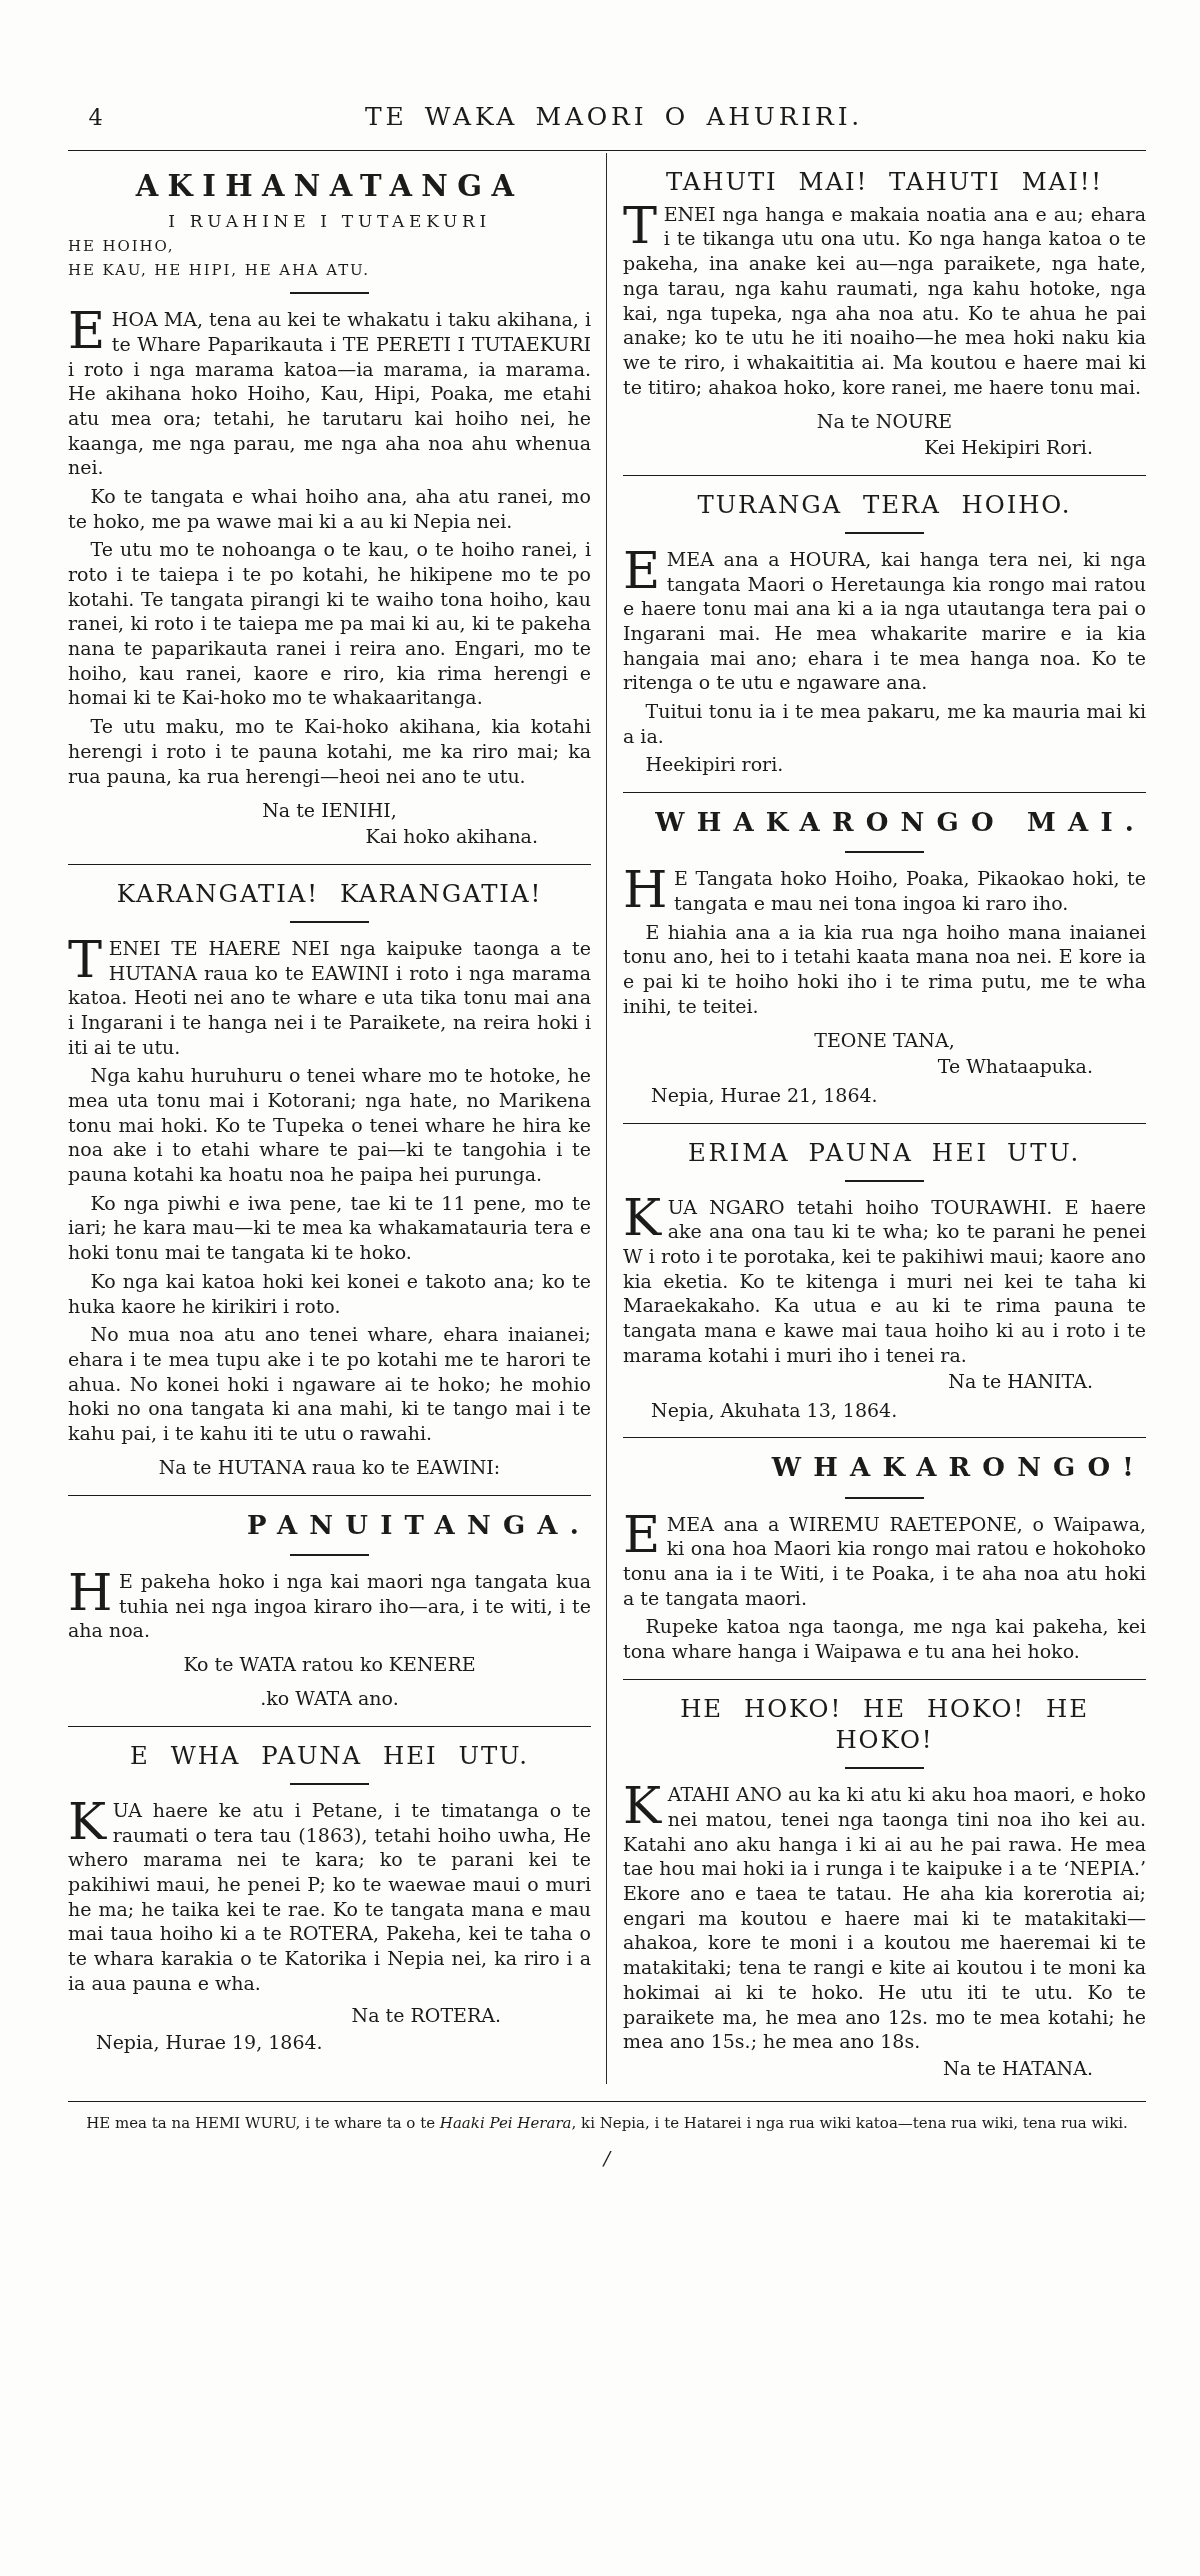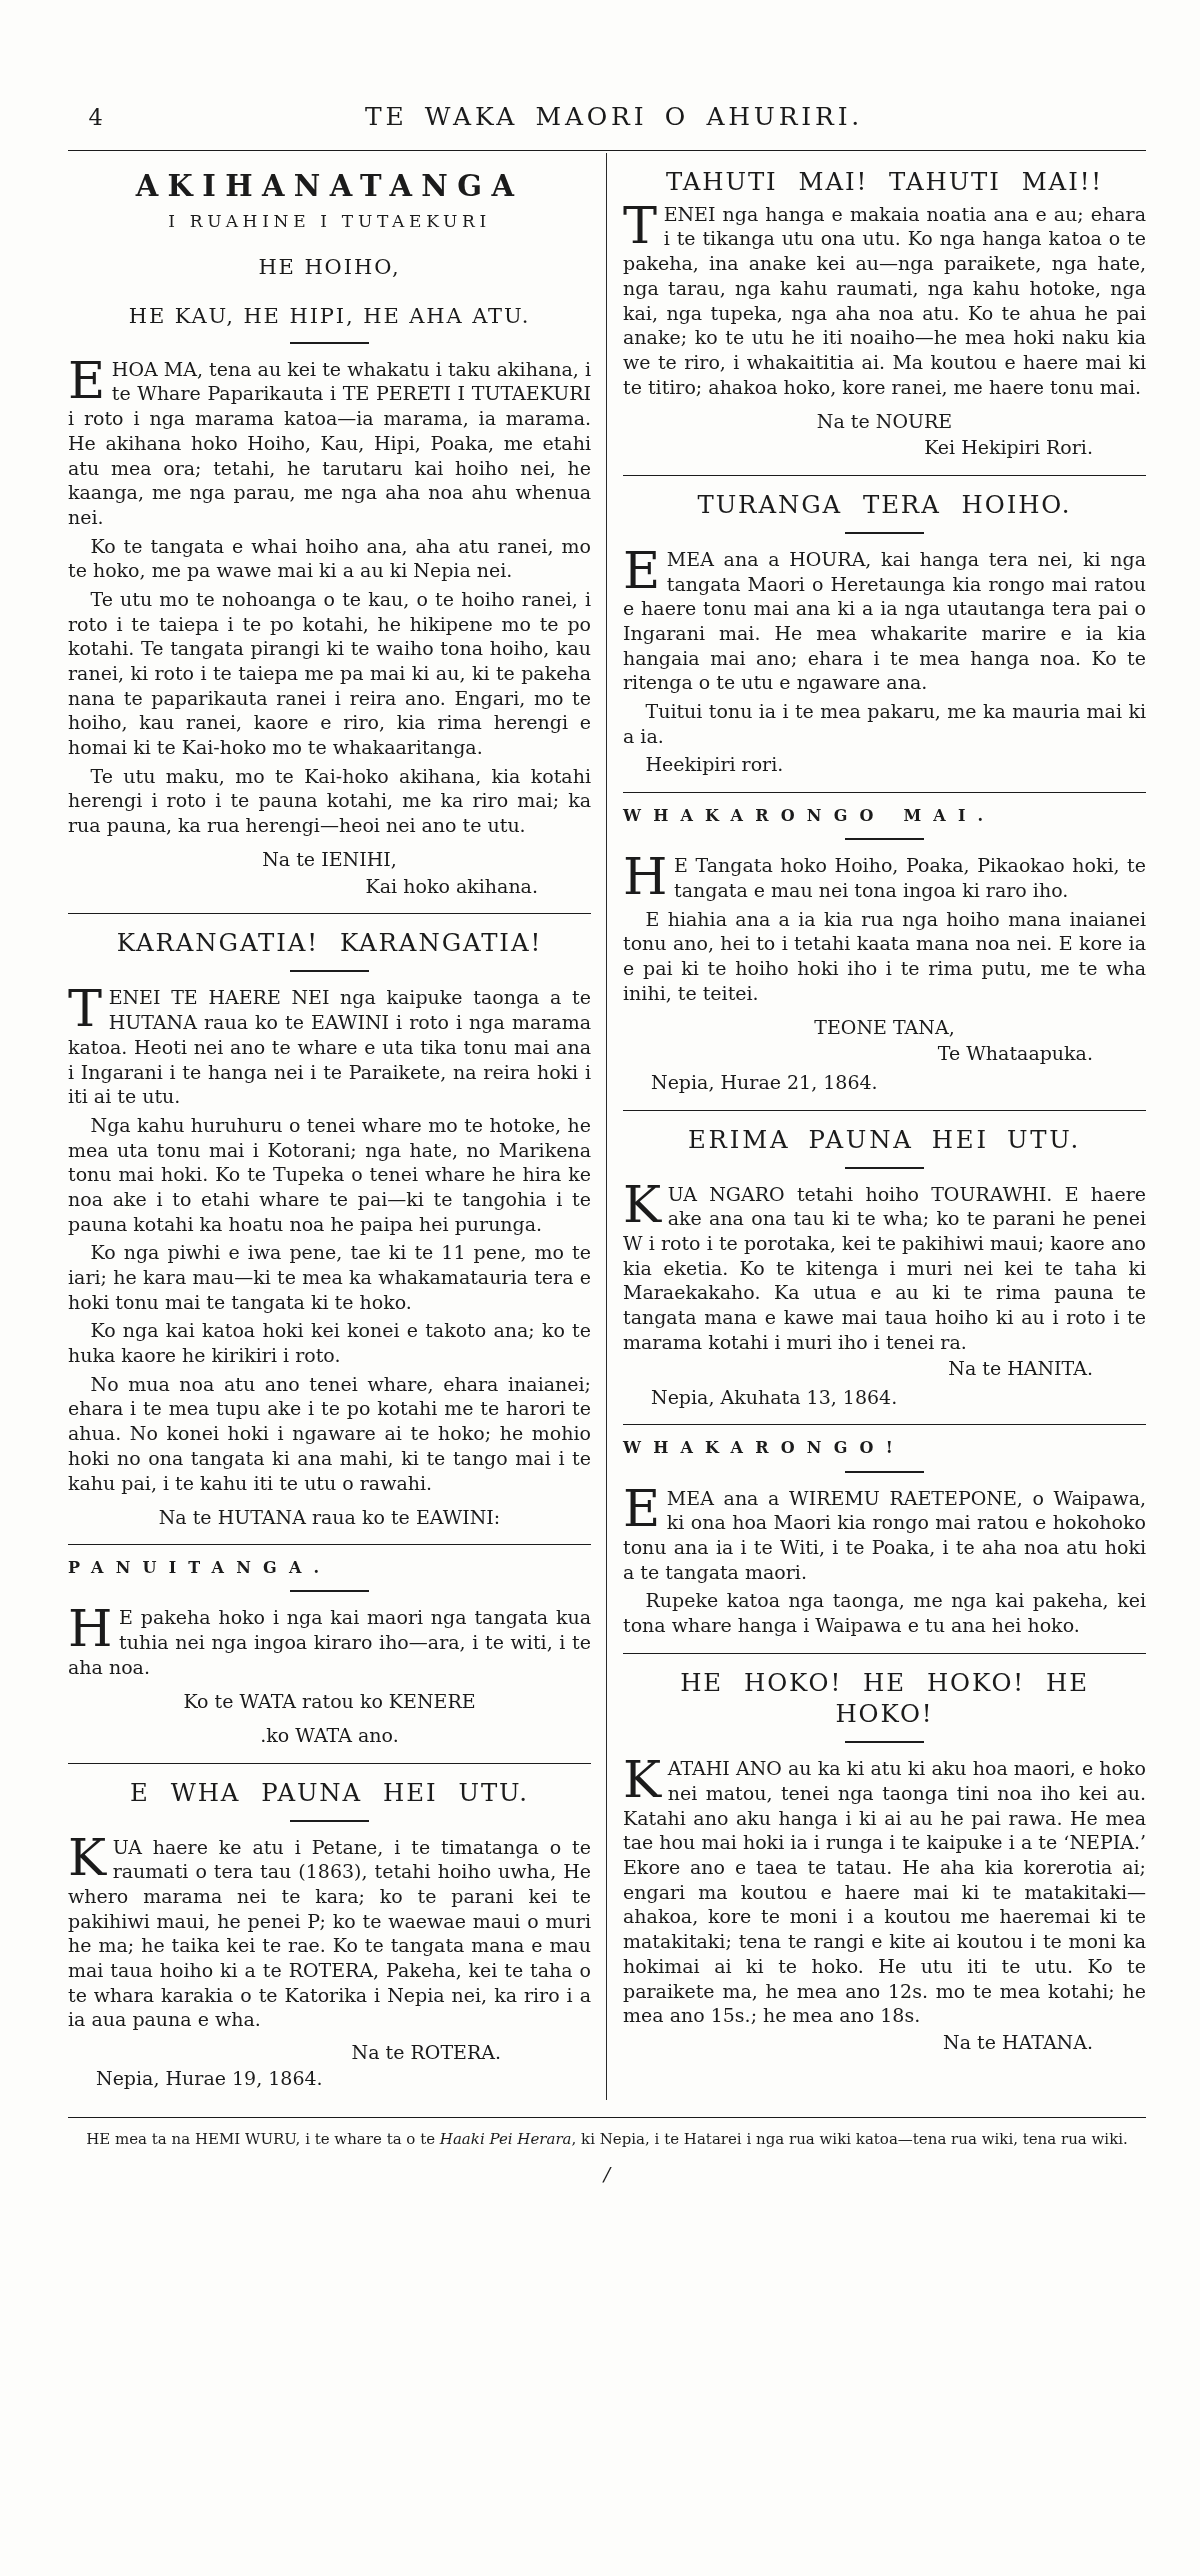--- a/index.html
+++ b/index.html
@@ -20,24 +20,24 @@
           font-size:25px; letter-spacing:3.8px; word-spacing:5.6px; }
   .rule-top { border:0; border-top:1.9px solid #1c1c1c; margin:9.4px 0 0; }
   
   .columns { display:grid; grid-template-columns:1fr 1fr; margin-top:1.9px; }
   .col { font-size:19px; line-height:1.3; }
   .col-left  { padding-right:15px; border-right:0.9px solid #2a2a2a; }
   .col-right { padding-left:16px; }
   
   .t-xl { text-align:center; font-size:29px; letter-spacing:9.4px; font-weight:bold; margin:15px 0 1.9px; }
   .t-lg { text-align:center; font-size:17px; letter-spacing:4.7px; margin:3.8px 0 1.9px; }
-  .t-sm { text-align:center; font-size:21px; letter-spacing:1.9px; margin:22px 0 0; }
+  .t-sm { font-size:15px; letter-spacing:1.9px; margin:5px 0 0; }
   .h1   { text-align:center; font-size:24.4px; letter-spacing:1.9px; word-spacing:11.3px; font-weight:normal; margin:13px 0 3.8px; }
   .h1b  { text-align:center; font-size:24.4px; letter-spacing:2.8px; word-spacing:7.5px; font-weight:normal; margin:13px 0 3.8px; }
-  .h2   { text-align:left; font-size:16px; letter-spacing:12.2px; font-weight:bold; margin:13px 0 3.8px; }
+  .h2   { text-align:right; font-size:26px; letter-spacing:12.2px; font-weight:bold; margin:13px 0 3.8px; }
   .hd   { width:79px; border:0; border-top:2.8px solid #1c1c1c; margin:11.3px auto 13px; }
   .rule { border:0; border-top:1.9px solid #1c1c1c; margin:15px 0 5.6px; }
   
   p { margin:0; text-align:justify; }
   .ind  { text-indent:22.5px; margin-top:4px; }
   .lead { text-indent:0; margin-top:1.9px; }
   .dc { float:left; font-size:51px; line-height:41px; padding:2.8px 6.6px 0 0; }
   .sig-c { text-align:center; margin:9.4px 0 1.9px; text-indent:0; }
   .sig-r { text-align:right; padding-right:53px; margin:1.9px 0 3.8px; text-indent:0; }
   .sig-r2 { text-align:right; padding-right:90px; margin:7.5px 0 1.9px; text-indent:0; }

